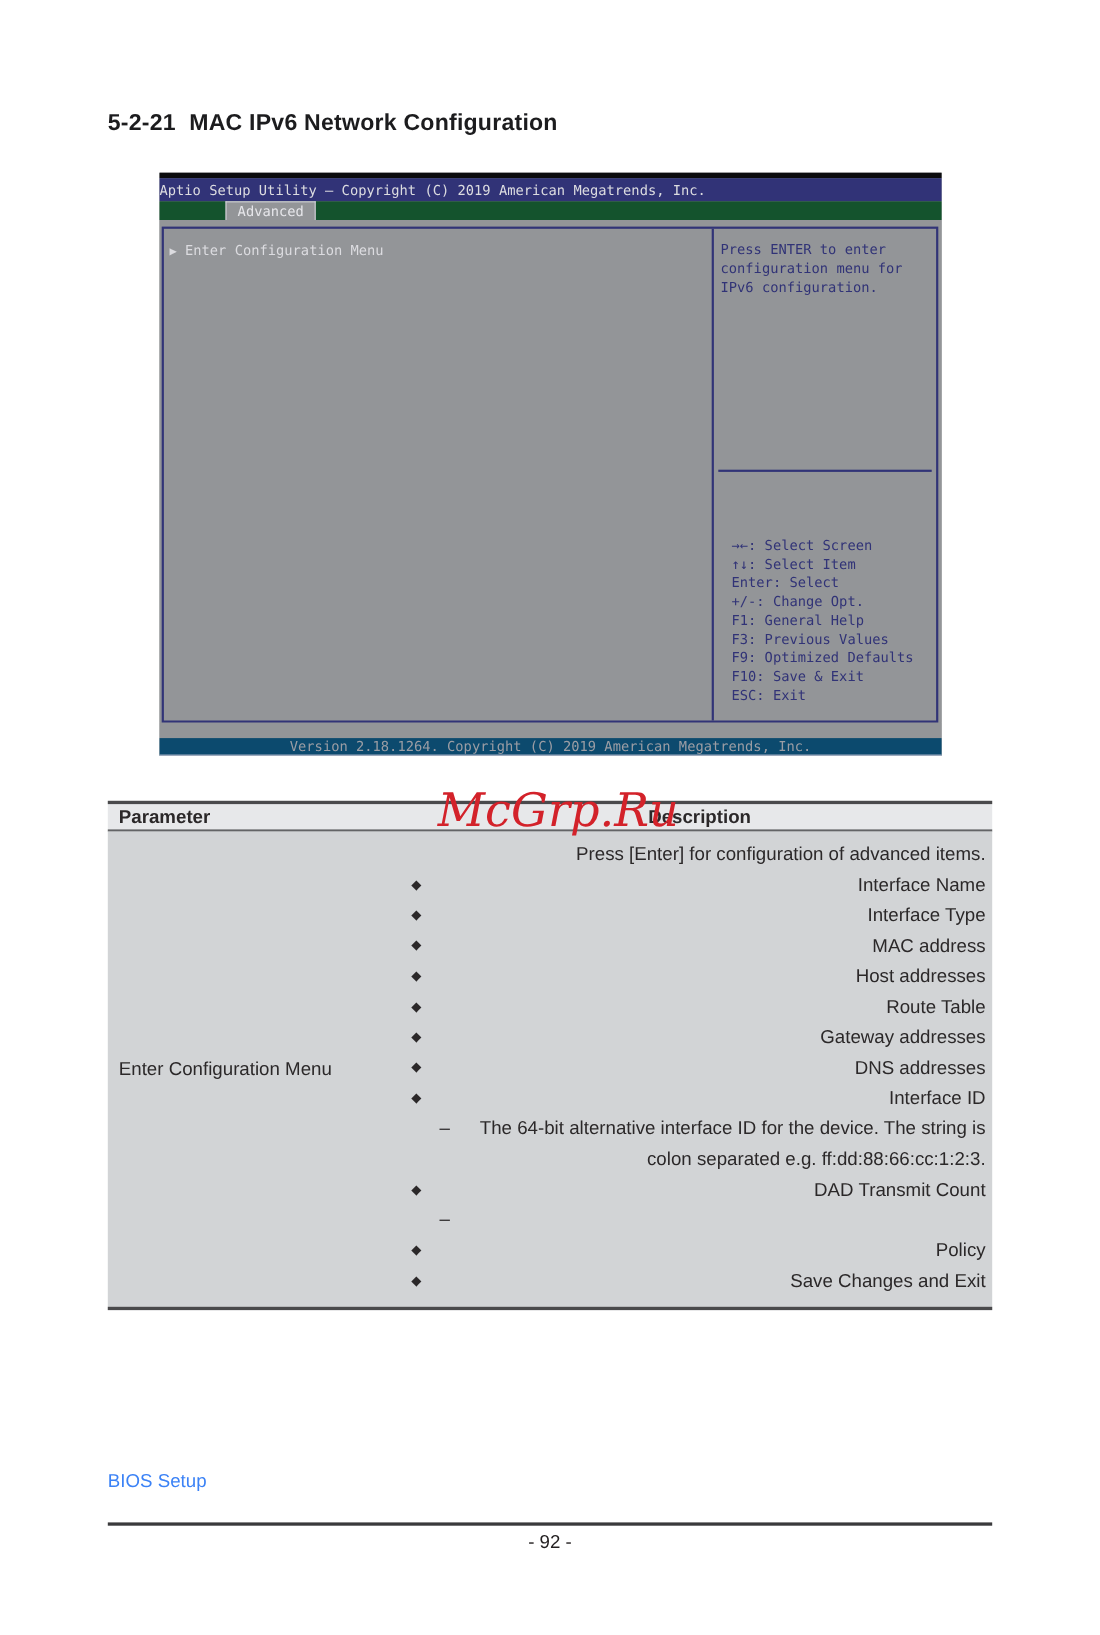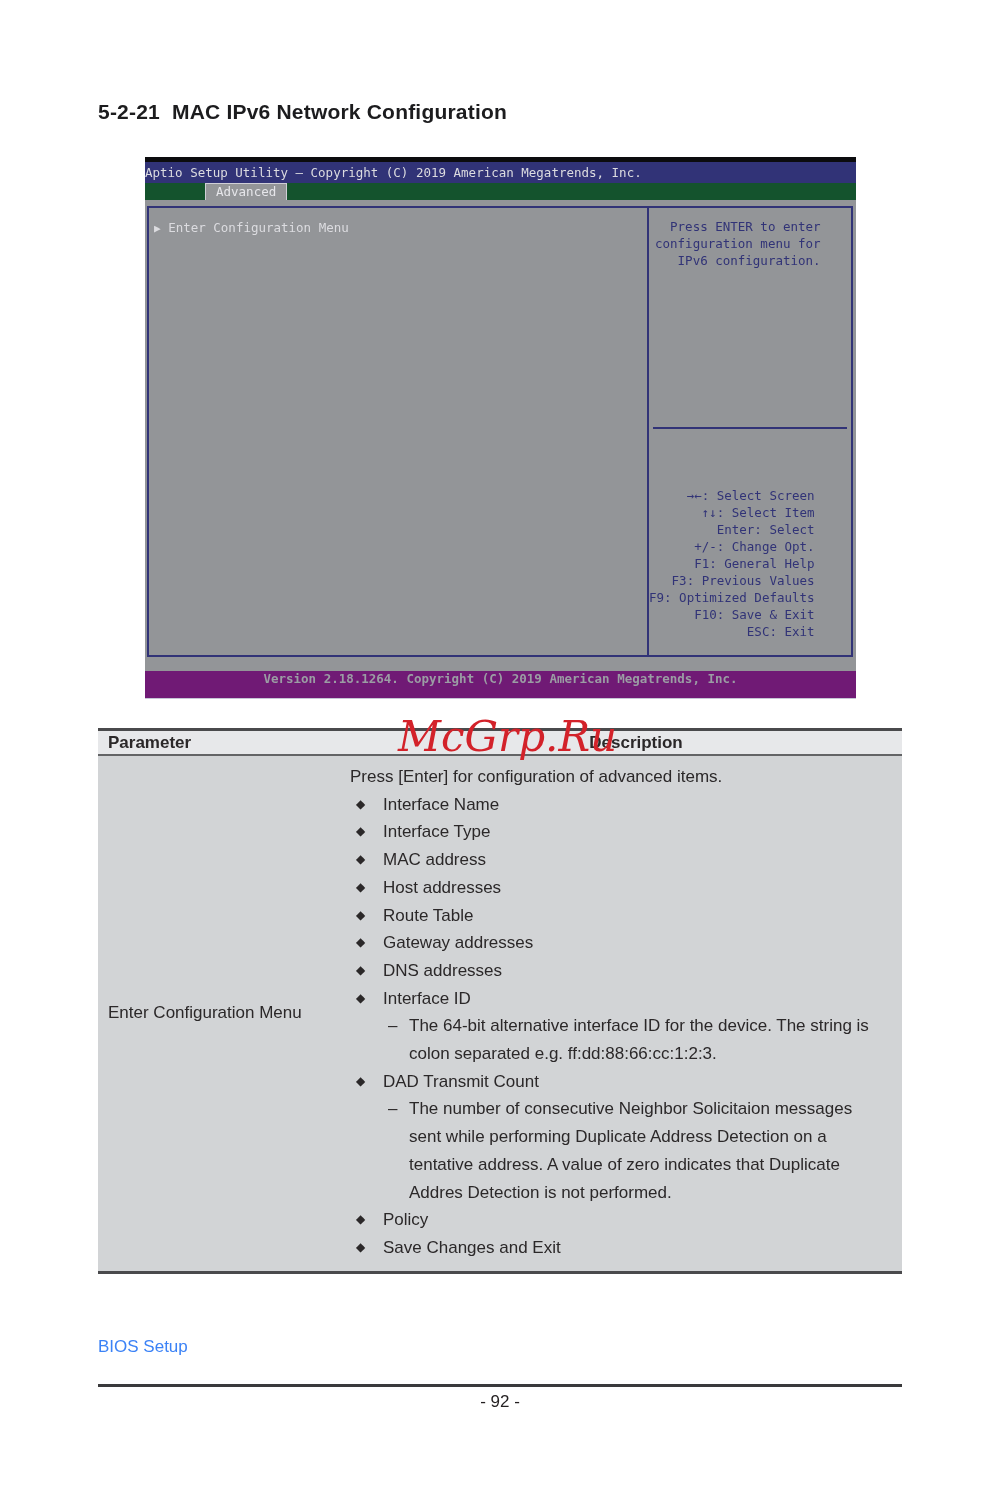--- a/index.html
+++ b/index.html
@@ -30,43 +30,42 @@
     height: 21px; background: #313377; color: #dcdce0;
     text-align: left; line-height: 21px;
   }
   .bios-tabrow { height: 17px; background: #14532d; position: relative; }
   .bios-tab {
     position: absolute; left: 60px; top: 0; height: 17px;
     padding: 0 10px; background: #939598; color: #e6e6ea;
     line-height: 16px;
     border-top: 1px solid #cfcfd6; border-left: 1px solid #cfcfd6; border-right: 1px solid #cfcfd6;
   }
-  .bios-main { position: absolute; left: 0; top: 43px; right: 0; bottom: 30px; background: #939598; text-align: right; }
+  .bios-main { position: absolute; left: 0; top: 43px; right: 0; bottom: 30px; background: #939598; }
   .bios-panels {
     position: absolute; left: 2px; right: 3px; top: 6px; bottom: 0;
     border: 2px solid #313377; display: flex;
   }
   .bios-left { flex: 1 1 auto; position: relative; border-right: 2px solid #313377; }
   .bios-right { flex: 0 0 202px; position: relative; }
   .bios-menu-item {
     position: absolute; left: 5px; top: 12px; color: #dcdce0; white-space: pre;
   }
   .bios-menu-item .caret { color: #dcdce0; font-size: 11px; }
   .bios-helptext { position: absolute; left: 6px; top: 10px; color: #313377; line-height: 17px; }
   .bios-right-divider {
     position: absolute; left: 4px; right: 4px; top: 219px; height: 2px; background: #313377;
   }
-  .bios-hotkeys { position: absolute; left: 0; top: 228px; color: #313377; line-height: 17px; white-space: pre; }
+  .bios-hotkeys { position: absolute; left: 16px; top: 228px; color: #313377; line-height: 17px; white-space: pre; }
   .bios-bottom { position: absolute; left: 0; right: 0; bottom: 0; height: 30px; }
   .bios-graystrip { height: 14px; background: #939598; }
   .bios-versionbar {
-    height: 28px; background: #701a75; color: #9b9da4;
+    height: 16px; background: #0c4a6e; color: #9b9da4;
     text-align: center; line-height: 15px;
     border-bottom: 1px solid #c6c6d6;
-    font-weight: bold;
   }
 
   
   .watermark {
     position: absolute; left: 398px; top: 712px;
     font-family: "DejaVu Serif", serif; font-style: italic;
     font-size: 42px; color: #d3222a; z-index: 5; white-space: nowrap;
   }
 
   
@@ -80,21 +79,21 @@
     font-weight: bold; align-items: center;
   }
   .ptable-header .col-param { width: 272px; padding-left: 10px; }
   .ptable-header .col-desc { flex: 1; text-align: center; }
   .ptable-body {
     display: flex; background: #d2d4d6; border-bottom: 3px solid #4a4a4c;
   }
   .cell-param {
     width: 252px; display: flex; align-items: center; padding-left: 10px;
   }
-  .cell-desc { flex: 1; padding: 7px 16px 9px 0; line-height: 27.7px; }
+  .cell-desc { flex: 1; padding: 7px 6px 9px 0; line-height: 27.7px; text-align: right; }
   .desc-intro { }
   .desc-item { display: flex; }
   .desc-item .marker { flex: 0 0 auto; }
   .desc-item.bullet .marker {
     width: 33px; padding-left: 6px; font-size: 12px;
   }
   .desc-item.dash { padding-left: 38px; }
   .desc-item.dash .marker { width: 21px; }
   .desc-item .txt { flex: 1; }
 
@@ -207,21 +206,20 @@
             <span class="txt">The 64-bit alternative interface ID for the device. The string is colon separated e.g. ff:dd:88:66:cc:1:2:3.</span>
           </div>
 
           <div class="desc-item bullet">
             <span class="marker">◆</span>
             <span class="txt">DAD Transmit Count</span>
           </div>
 
           <div class="desc-item dash">
             <span class="marker">–</span>
-            <span class="txt">The number of consecutive Neighbor Solicitaion messages sent while performing Duplicate Address Detection on a tentative address. A value of zero indicates that Duplicate Addres Detection is not performed.</span>
           </div>
 
           <div class="desc-item bullet">
             <span class="marker">◆</span>
             <span class="txt">Policy</span>
           </div>
 
           <div class="desc-item bullet">
             <span class="marker">◆</span>
             <span class="txt">Save Changes and Exit</span>

